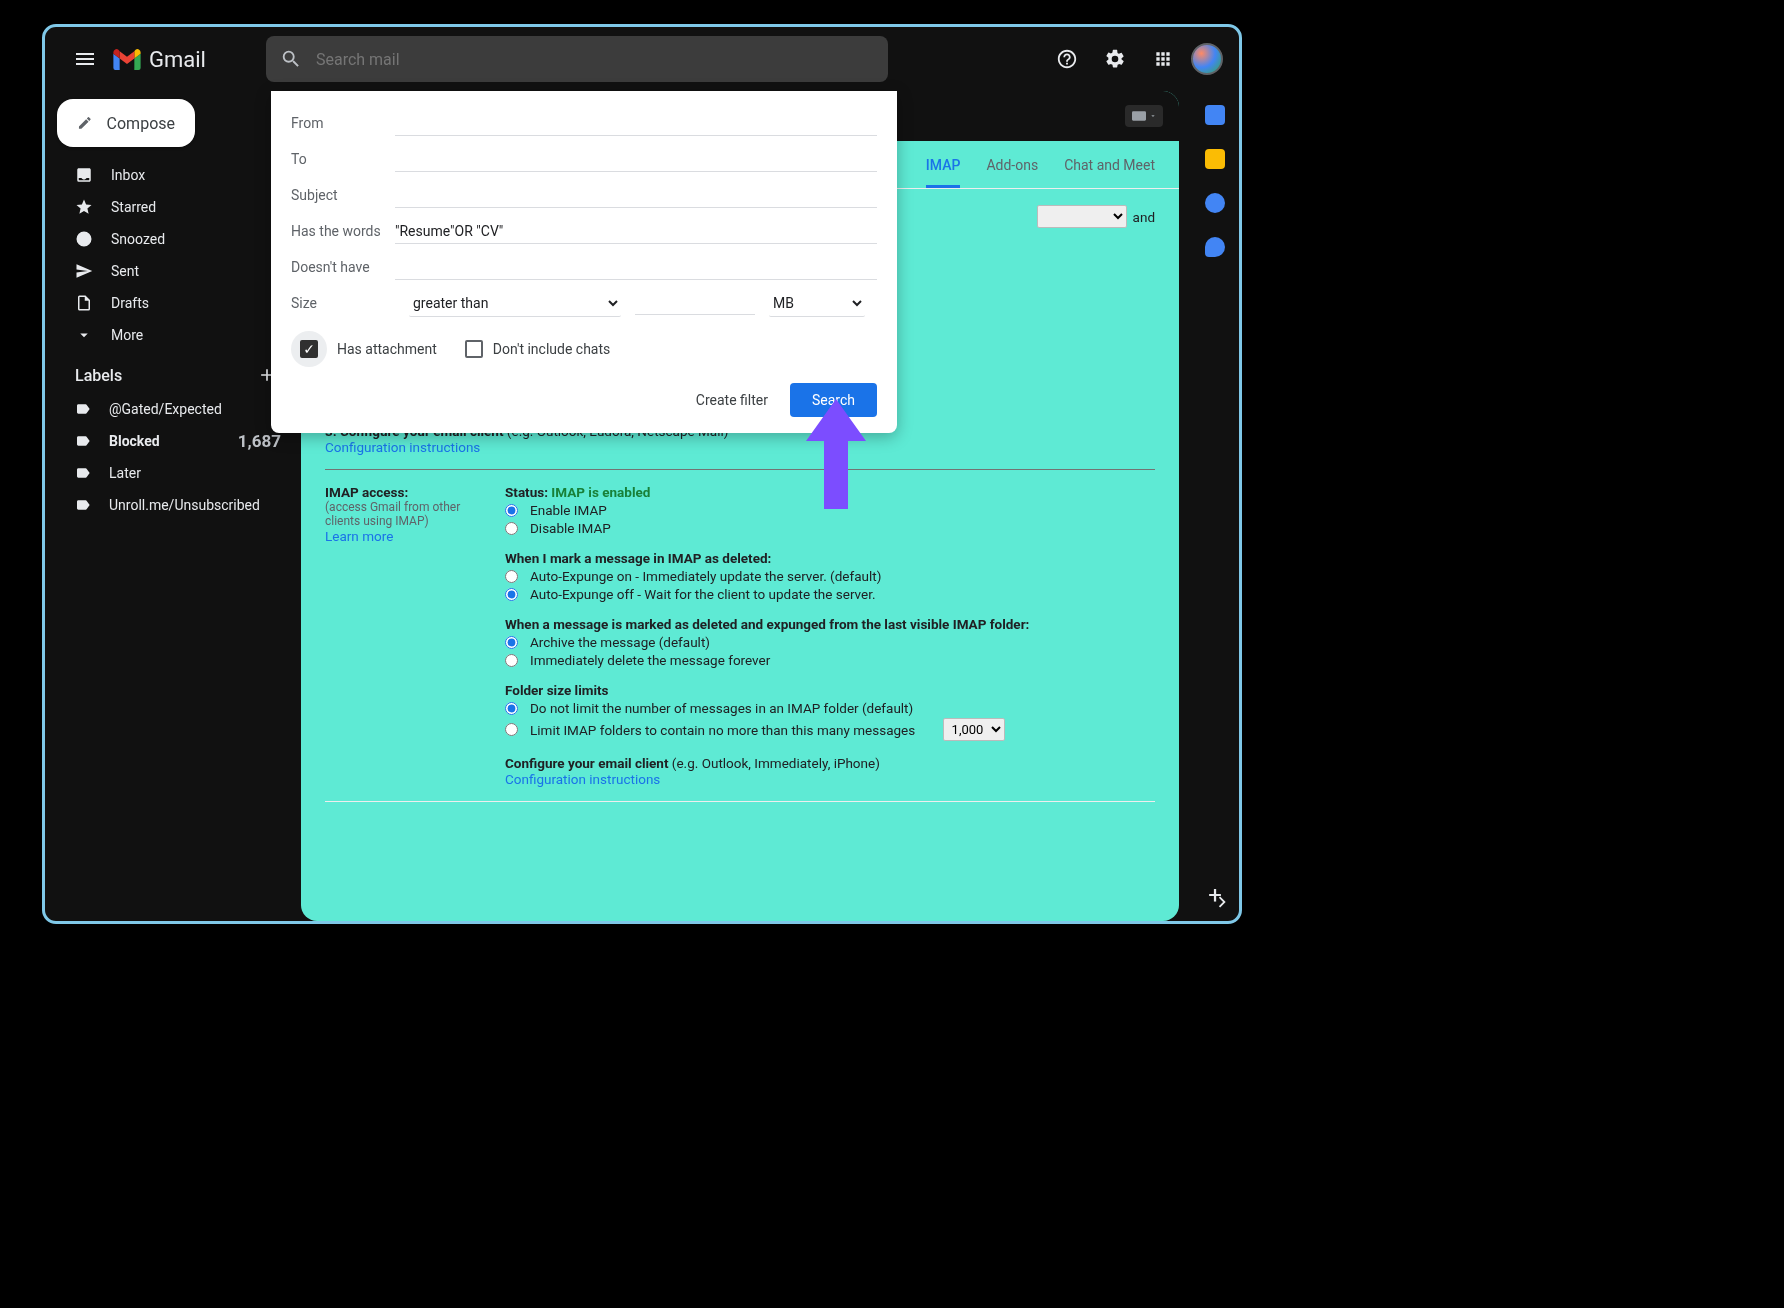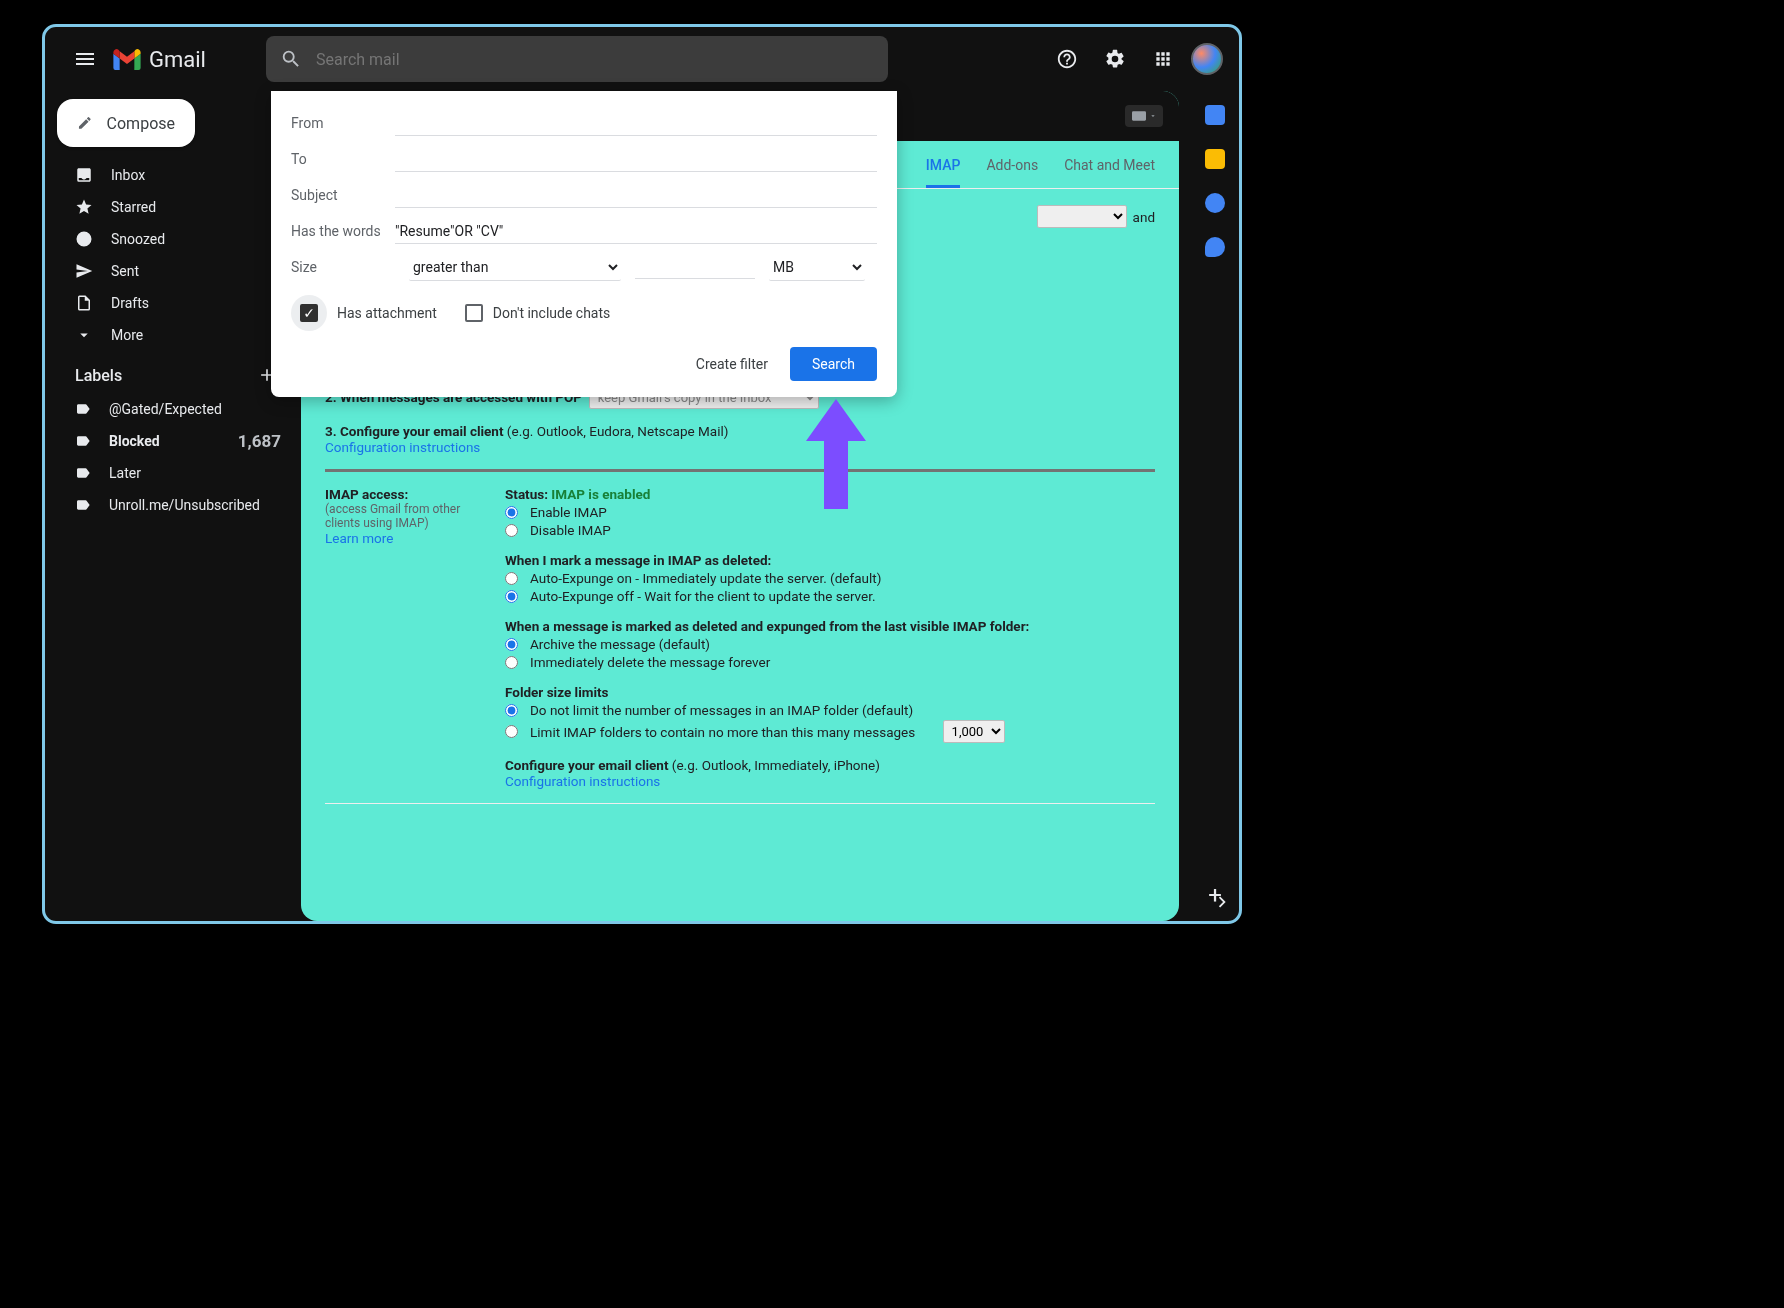--- a/index.html
+++ b/index.html
@@ -218,21 +218,21 @@
             <span>and</span>
           </div>
           <div style="height:120px"></div>
           <div class="radio">
               <input type="radio" style="">
               <span><span>Enable POP for</span> <b>mail that arrives from now on</b></span>
             </div>
           <div style="margin-top:14px"><b>2. When messages are accessed with POP</b>&nbsp;&nbsp;<select style="color:#888;width:230px"><option>keep Gmail's copy in the Inbox</option></select></div>
           <div style="margin-top:14px"><b>3. Configure your email client</b> <span>(e.g. Outlook, Eudora, Netscape Mail)</span><br><span class="link">Configuration instructions</span></div>
 
-          <div class="row" style="border-top:3px solid #737373;margin-top:14px">
+          <div class="row" style="border-top:1px solid #737373;margin-top:14px">
             <div class="lbl">
               <span>IMAP access:</span>
               <small>(access Gmail from other clients using IMAP)</small>
               <span class="link" style="font-weight:400">Learn more</span>
             </div>
             <div style="flex:1">
               <div><b>Status:</b> <span class="green">IMAP is enabled</span></div>
               <div class="radio">
                   <input type="radio" checked="" style="">
                   <span>Enable IMAP</span>
@@ -295,20 +295,24 @@
         <span class="flabel">To</span>
         <input type="text" style="">
       </div>
     <div class="sf-row">
         <span class="flabel">Subject</span>
         <input type="text" style="">
       </div>
     <div class="sf-row">
         <span class="flabel">Has the words</span>
         <input type="text" value="&quot;Resume&quot;OR &quot;CV&quot;" style="">
+      </div>
+    <div class="sf-row">
+        <span class="flabel">Doesn't have</span>
+        <input type="text" style="">
       </div>
     <div class="sf-size">
       <span class="flabel">Size</span>
       <select class="sf-select sf-sel1"><option>greater than</option></select>
       <input class="sf-num" type="text" style="">
       <select class="sf-select sf-sel2"><option>MB</option></select>
     </div>
     <div class="sf-checks">
       <label class="chk">
         <span class="chk-wrap">

